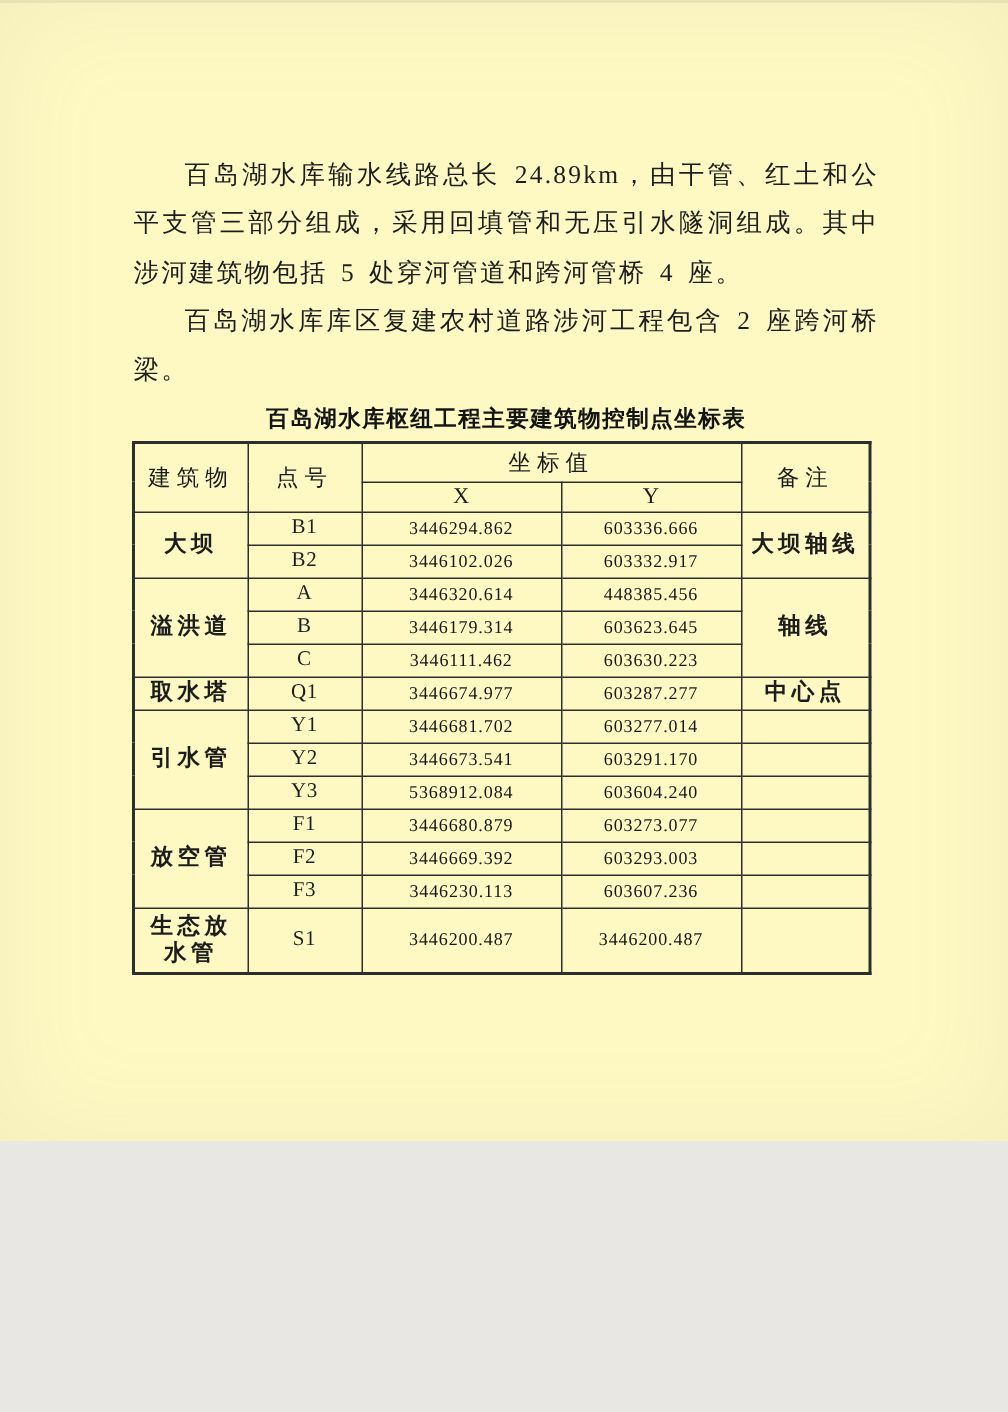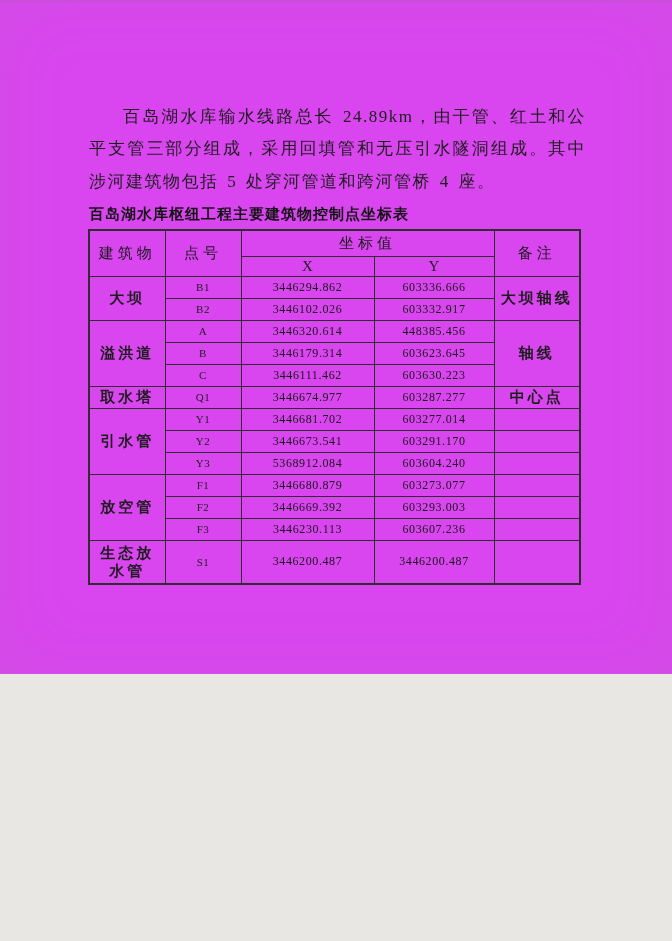--- a/index.html
+++ b/index.html
@@ -3,22 +3,22 @@
 <meta charset="utf-8">
 <style>
   html, body {
     margin: 0;
     padding: 0;
     background: #e9e7e3;
   }
   .page {
     position: relative;
     width: 672px;
-    height: 674px;
-    background: #d946ef;
+    height: 761px;
+    background: #fef9c3;
     overflow: hidden;
     box-shadow: inset 0 0 70px rgba(150, 140, 125, 0.10);
     font-family: "Liberation Serif", "DejaVu Serif", serif;
     color: #1d1d1d;
   }
   .page::before {
     content: "";
     position: absolute;
     left: 0; top: 0; right: 0;
     height: 2px;
@@ -35,21 +35,21 @@
     font-size: 17px;
     line-height: 32.4px;
     letter-spacing: 1.5px;
     word-spacing: 3px;
     text-indent: 2em;
     text-align: justify;
     color: #1d1d1d;
   }
   .table-title {
     margin: 7px 0 5px 0;
-    text-align: left;
+    text-align: center;
     font-weight: bold;
     font-size: 15px;
     letter-spacing: 1px;
     color: #141414;
   }
   table.coords-table {
     border-collapse: collapse;
     table-layout: fixed;
     width: 491px;
     margin-left: -1px;
@@ -75,21 +75,21 @@
   td.hdr {
     font-size: 15px;
     letter-spacing: 4px;
     color: #1a1a1a;
   }
   td.sub {
     font-size: 15px;
     letter-spacing: 0;
   }
   td.id {
-    font-size: 11px;
+    font-size: 14px;
     letter-spacing: 0.5px;
   }
   td.num {
     font-size: 12px;
     letter-spacing: 0.6px;
     color: #161616;
   }
   .page-number {
     position: absolute;
     left: 89px;
@@ -99,20 +99,21 @@
     color: #3a3a3a;
   }
 </style>
 </head>
 <body>
 
 <div class="page">
   <div class="content">
 
     <p class="body-text">百岛湖水库输水线路总长 24.89km，由干管、红土和公平支管三部分组成，采用回填管和无压引水隧洞组成。其中涉河建筑物包括 5 处穿河管道和跨河管桥 4 座。</p>
+    <p class="body-text">百岛湖水库库区复建农村道路涉河工程包含 2 座跨河桥梁。</p>
 
     <div class="table-title">百岛湖水库枢纽工程主要建筑物控制点坐标表</div>
 
     <table class="coords-table">
       <colgroup>
         <col style="width:76px">
         <col style="width:76px">
         <col style="width:133px">
         <col style="width:120px">
         <col style="width:86px">

